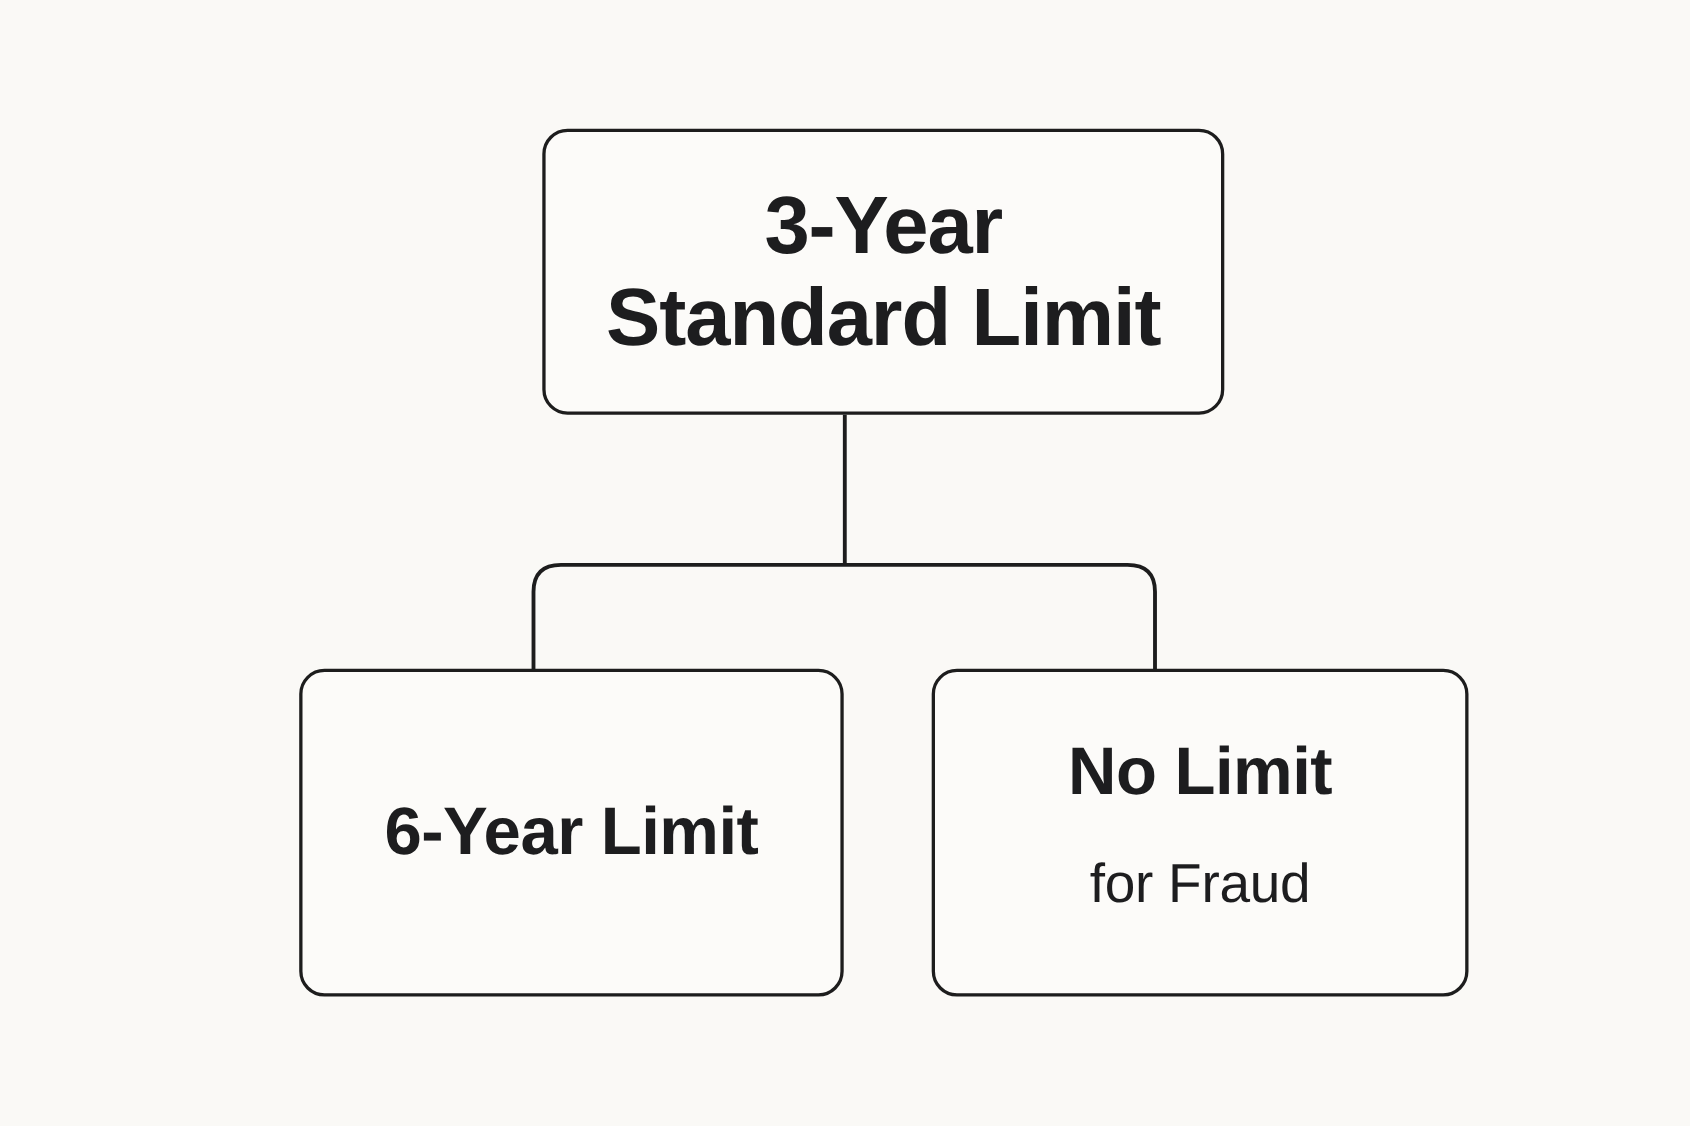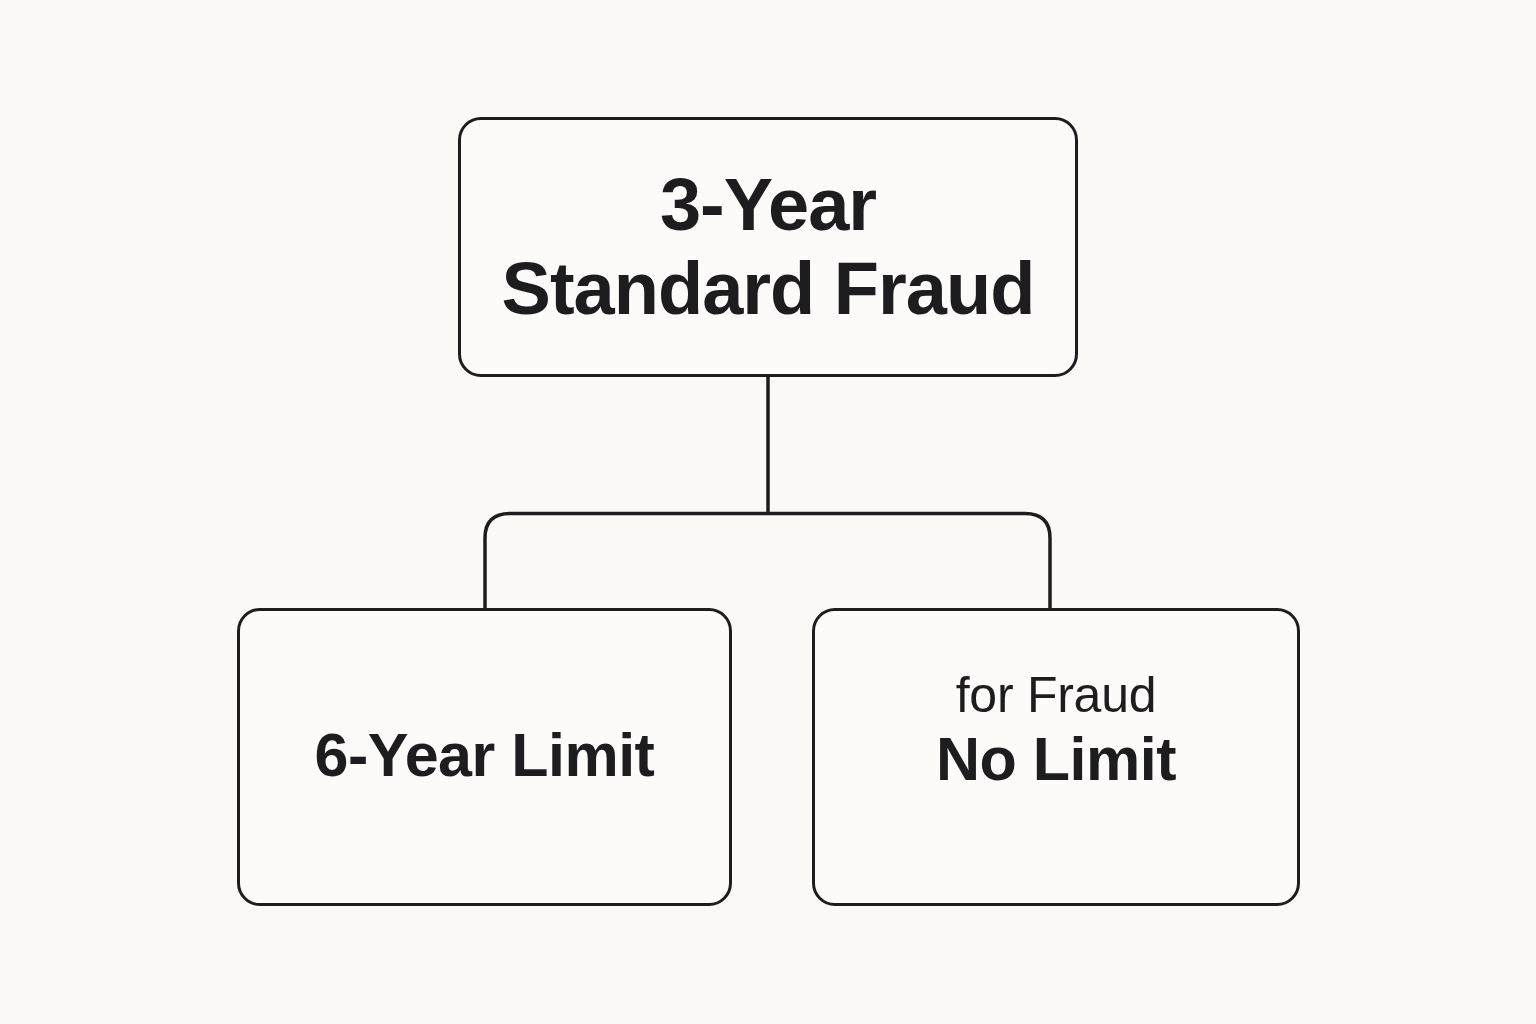--- a/index.html
+++ b/index.html
@@ -32,20 +32,21 @@
   .node {
     position: absolute;
     box-sizing: border-box;
     background: #fcfbf9;
     border: 3.5px solid #1d1d1d;
     border-radius: 23px;
     display: flex;
     flex-direction: column;
     align-items: center;
     justify-content: center;
+    margin-left: 35px;
   }
   .node-top {
     left: 458px;
     top: 117px;
     width: 620px;
     height: 260px;
   }
   .node-left {
     left: 237px;
     top: 608px;
@@ -100,30 +101,30 @@
 <div class="canvas">
 
   <svg class="connectors" viewBox="0 0 1536 1024" xmlns="http://www.w3.org/2000/svg">
     <path d="M768 377 L768 513.5"></path>
     <path d="M485 612 L485 538 Q485 513.5 510 513.5 L1025 513.5 Q1050 513.5 1050 538 L1050 612"></path>
   </svg>
 
   <div class="node node-top">
     <div class="node-content heading-xl">
       <span class="line">3-Year</span>
-      <span class="line">Standard Fraud</span>
+      <span class="line">Standard Limit</span>
     </div>
   </div>
 
   <div class="node node-left">
     <div class="node-content">
       <span class="line heading-lg">6-Year Limit</span>
     </div>
   </div>
 
   <div class="node node-right">
     <div class="node-content">
+      <span class="line heading-lg">No Limit</span>
       <span class="line subline">for Fraud</span>
-      <span class="line heading-lg">No Limit</span>
     </div>
   </div>
 
 </div>
 
 </body></html>

